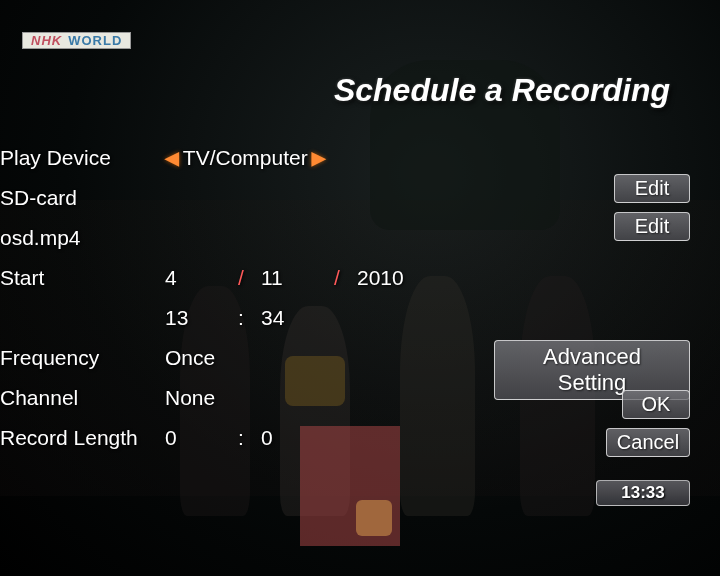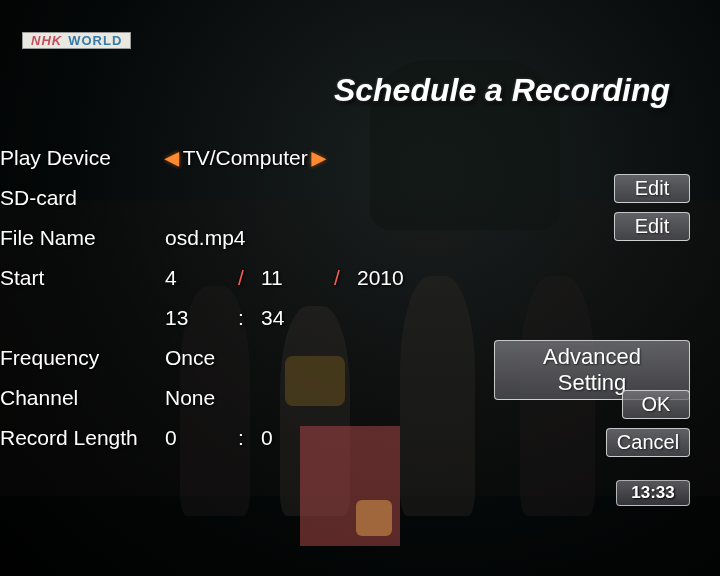--- a/index.html
+++ b/index.html
@@ -101,21 +101,21 @@
       cursor: pointer;
     }
     .btn-edit1 { top: 174px; width: 76px; }
     .btn-edit2 { top: 212px; width: 76px; }
     .btn-adv   { top: 340px; width: 196px; font-size: 22px; padding: 3px 18px; }
     .btn-ok    { top: 390px; width: 68px; }
     .btn-cancel{ top: 428px; width: 84px; }
     .clock {
       position: absolute;
       right: 30px; top: 480px;
-      width: 74px;
+      width: 94px;
       background: linear-gradient(to bottom, rgba(100,100,105,0.85), rgba(60,60,65,0.85));
       border: 1px solid rgba(255,255,255,0.6);
       border-radius: 4px;
       color: #fff;
       font-size: 17px;
       font-weight: bold;
       text-align: center;
       padding: 2px 12px;
       text-shadow: 1px 1px 2px #000;
     }
@@ -150,21 +150,20 @@
         <span class="arrow-right">▶</span>
       </span>
     </div>
   </div>
 
   <div class="row">
     <div class="value">SD-card</div>
   </div>
 
   <div class="row">
-    <div class="label">File Name</div>
     <div class="value">osd.mp4</div>
   </div>
 
   <div class="row">
     <div class="label">Start</div>
     <div class="value">
       <span class="seg">4</span>
       <span class="sep red">/</span>
       <span class="seg">11</span>
       <span class="sep red">/</span>

